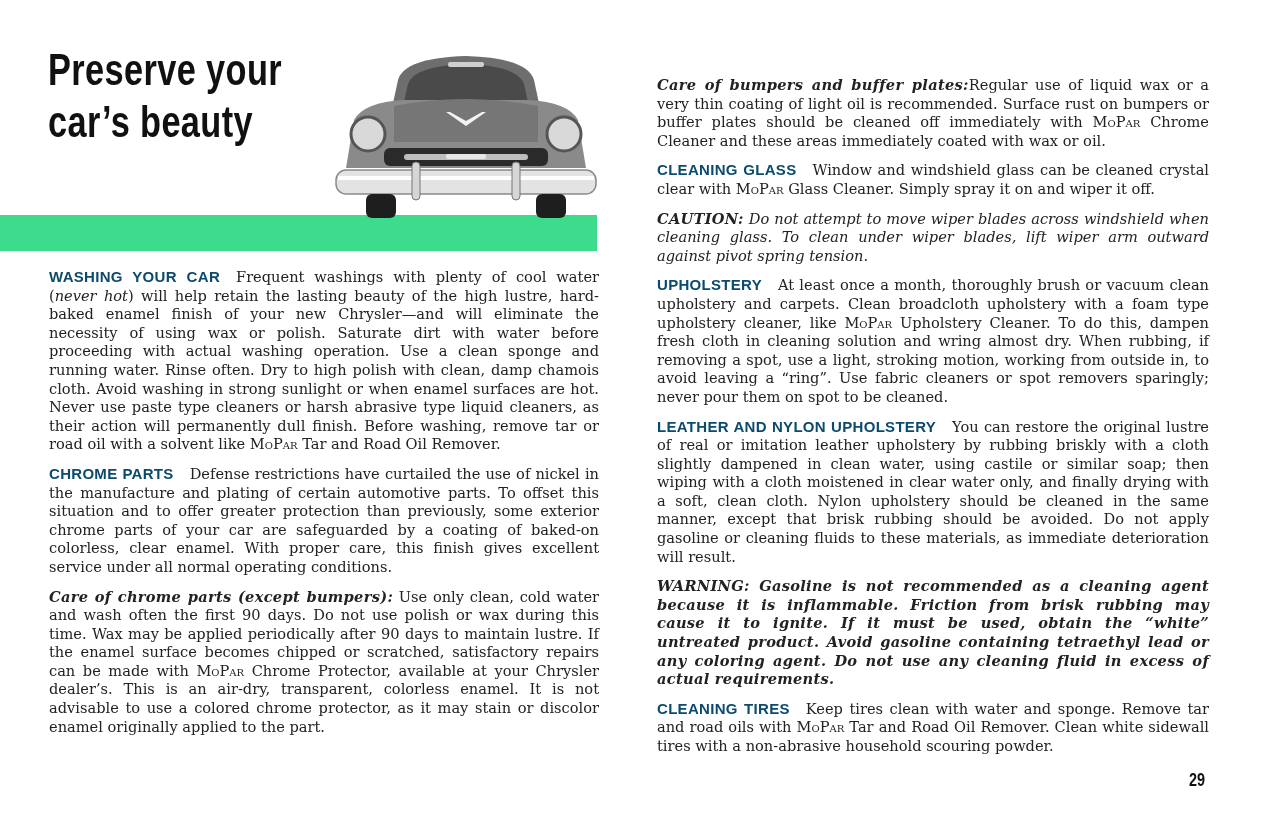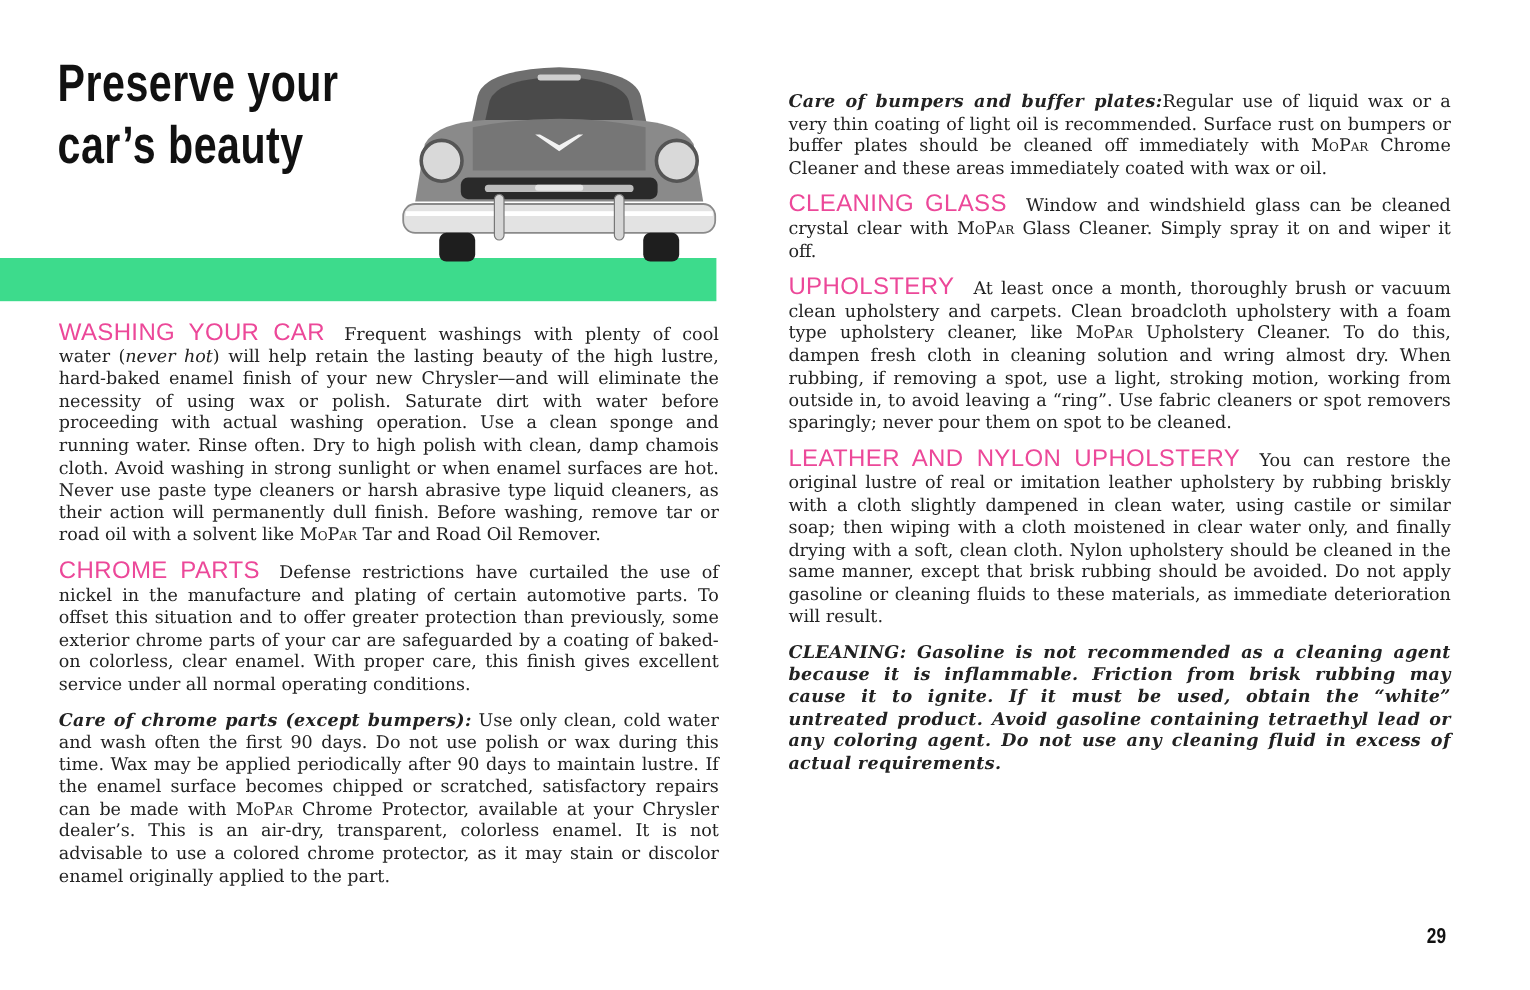--- a/index.html
+++ b/index.html
@@ -22,21 +22,21 @@
 
   .car { position: absolute; left: 334px; top: 50px; width: 264px; height: 172px; }
 
   .col { position: absolute; font-size: 14.6px; line-height: 18.6px; text-align: justify; color: #222; }
   .col-left { left: 49px; top: 268px; width: 550px; }
   .col-right { left: 657px; top: 46px; width: 552px; margin-top: 30px; }
 
   .col p { margin-bottom: 11px; }
   .head {
     font-family: "Liberation Sans", "DejaVu Sans", sans-serif;
-    font-weight: 400; font-size: 20px; letter-spacing: 0.3px; color: #ec4899;
+    font-weight: 700; font-size: 15px; letter-spacing: 0.3px; color: #0c4a6e;
     margin-right: 16px;
   }
   .ital-head { font-style: italic; font-weight: 700; letter-spacing: 0.3px; }
   .caution-body, .warning-body { font-style: italic; }
   .warning-body { font-weight: 700; letter-spacing: 0.3px; }
   .sc { font-variant: small-caps; }
 
   .page-num {
     position: absolute; left: 1189px; top: 770px;
     font-family: "Liberation Sans", "DejaVu Sans", sans-serif;
@@ -96,24 +96,30 @@
   </div>
 
   <div class="col col-right">
     <p>
       <span class="ital-head">Care of bumpers and buffer plates:</span><span>Regular use of liquid wax or a very thin coating of light oil is recommended. Surface rust on bumpers or buffer plates should be cleaned off immediately with </span><span class="sc">MoPar</span><span> Chrome Cleaner and these areas immediately coated with wax or oil.</span>
     </p>
     <p>
       <span class="head">CLEANING GLASS</span><span>Window and windshield glass can be cleaned crystal clear with </span><span class="sc">MoPar</span><span> Glass Cleaner. Simply spray it on and wiper it off.</span>
     </p>
     <p>
+      <span class="ital-head">CAUTION:</span><span class="caution-body"> Do not attempt to move wiper blades across windshield when cleaning glass. To clean under wiper blades, lift wiper arm outward against pivot spring tension.</span>
+    </p>
+    <p>
       <span class="head">UPHOLSTERY</span><span>At least once a month, thoroughly brush or vacuum clean upholstery and carpets. Clean broadcloth upholstery with a foam type upholstery cleaner, like </span><span class="sc">MoPar</span><span> Upholstery Cleaner. To do this, dampen fresh cloth in cleaning solution and wring almost dry. When rubbing, if removing a spot, use a light, stroking motion, working from outside in, to avoid leaving a “ring”. Use fabric cleaners or spot removers sparingly; never pour them on spot to be cleaned.</span>
     </p>
     <p>
       <span class="head">LEATHER AND NYLON UPHOLSTERY</span><span>You can restore the original lustre of real or imitation leather upholstery by rubbing briskly with a cloth slightly dampened in clean water, using castile or similar soap; then wiping with a cloth moistened in clear water only, and finally drying with a soft, clean cloth. Nylon upholstery should be cleaned in the same manner, except that brisk rubbing should be avoided. Do not apply gasoline or cleaning fluids to these materials, as immediate deterioration will result.</span>
     </p>
     <p>
-      <span class="ital-head">CLEANING:</span><span class="warning-body"> Gasoline is not recommended as a cleaning agent because it is inflammable. Friction from brisk rubbing may cause it to ignite. If it must be used, obtain the “white” untreated product. Avoid gasoline containing tetraethyl lead or any coloring agent. Do not use any cleaning fluid in excess of actual requirements.</span>
+      <span class="ital-head">WARNING:</span><span class="warning-body"> Gasoline is not recommended as a cleaning agent because it is inflammable. Friction from brisk rubbing may cause it to ignite. If it must be used, obtain the “white” untreated product. Avoid gasoline containing tetraethyl lead or any coloring agent. Do not use any cleaning fluid in excess of actual requirements.</span>
+    </p>
+    <p>
+      <span class="head">CLEANING TIRES</span><span>Keep tires clean with water and sponge. Remove tar and road oils with </span><span class="sc">MoPar</span><span> Tar and Road Oil Remover. Clean white sidewall tires with a non-abrasive household scouring powder.</span>
     </p>
   </div>
 
   <div class="page-num">29</div>
 </div>
 
 </body></html>

